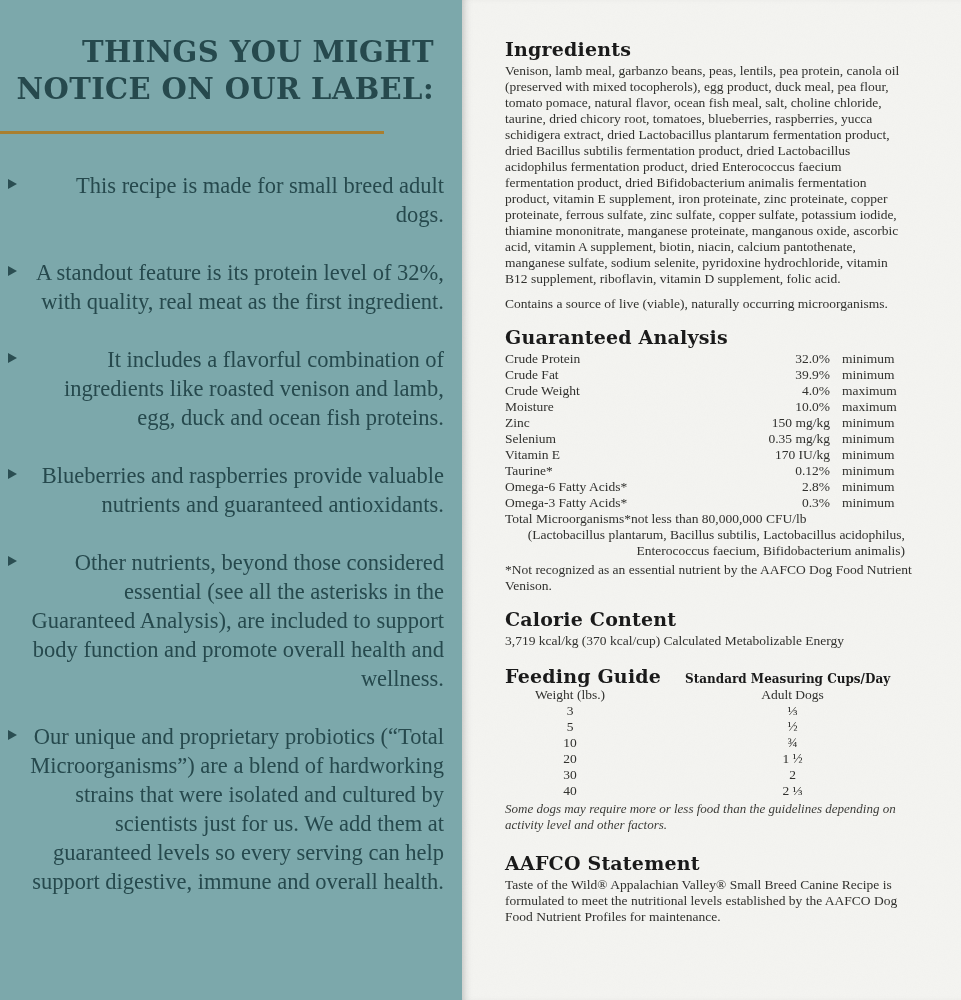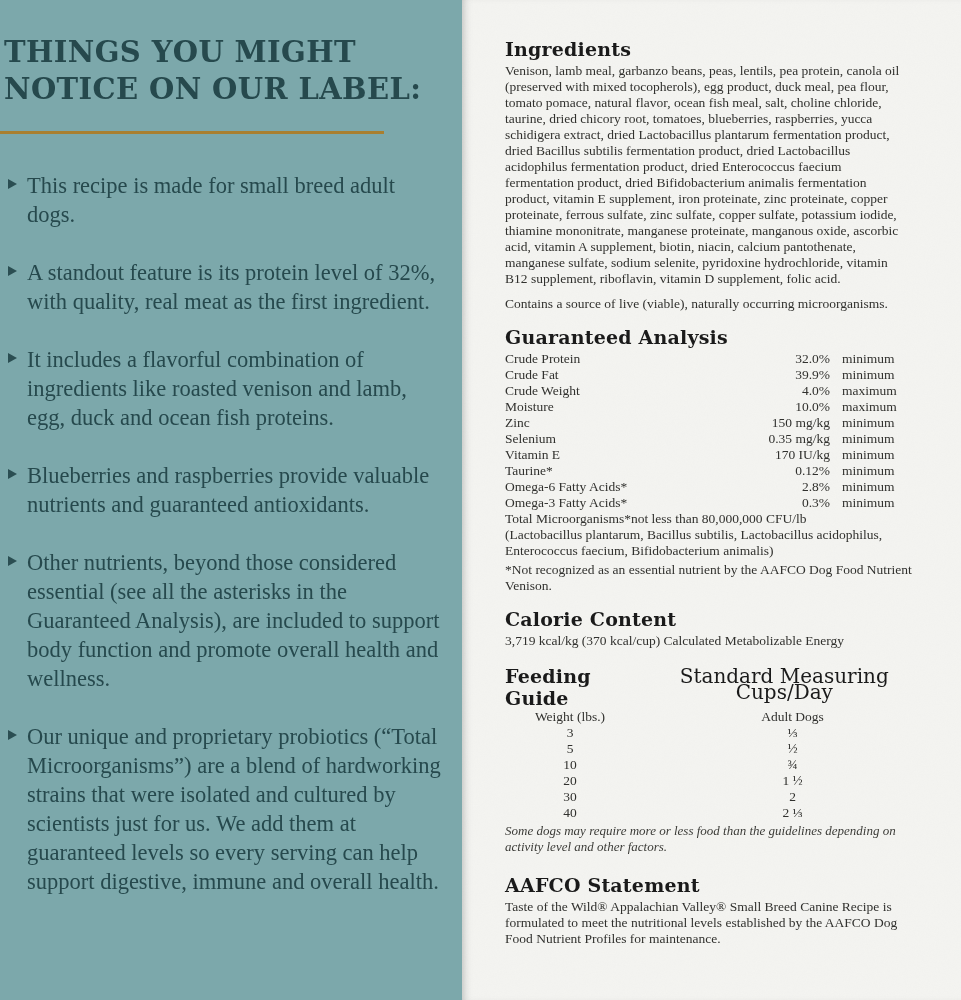--- a/index.html
+++ b/index.html
@@ -6,21 +6,21 @@
     --teal_bg:#7CA8AB; --teal_text:#26494D; --gold_divider:#A97F2F;
     --paper_bg:#F4F4F1; --heading_text:#1A1A1A; --body_text:#31312E;
   }
   *{box-sizing:border-box;}
   html,body{margin:0;padding:0;}
   body{width:961px;height:1000px;display:flex;overflow:hidden;background:#fff;
        font-family:"Liberation Serif",serif;}
 
   
   .left-panel{width:462px;height:1000px;background:var(--teal_bg);color:var(--teal_text);
-              padding:34px 18px 0 4px;flex:none;}
+              padding:34px 18px 0 4px;flex:none;text-align:right;}
   .left-title{font-family:"DejaVu Serif",serif;font-weight:bold;font-size:29px;
               line-height:1.28;letter-spacing:0.4px;max-width:430px;margin:0;}
   .gold-rule{height:3px;background:var(--gold_divider);width:384px;margin:23px 0 0 -4px;border:0;}
   .bullet-list{list-style:none;margin:37px 0 0 0;padding:0;font-size:22.5px;line-height:29px;}
   .bullet-list li{position:relative;padding-left:23px;margin:0 0 29px 0;}
   .tri-icon{position:absolute;left:4px;top:8px;width:0;height:0;display:block;
             border-top:5.5px solid transparent;border-bottom:5.5px solid transparent;
             border-left:9px solid #2B4E52;}
 
   
@@ -35,26 +35,26 @@
   .body-text{margin:0;}
   .contains-note{margin:9px 0 0 0;}
   .sec-gap{margin-top:14px;}
 
   
   .ga-table{width:394px;}
   .ga-row{display:grid;grid-template-columns:1fr 120px 57px;column-gap:12px;}
   .ga-val{text-align:right;white-space:nowrap;}
   .ga-qual{text-align:left;}
   .ga-total{display:flex;justify-content:flex-start;width:394px;}
-  .ga-strains{margin:0;width:400px;}
+  .ga-strains{margin:0;width:400px;text-align:right;}
   .ga-footnote{margin:3px 0 0 0;}
 
   
   .fg-head-row{display:flex;align-items:baseline;gap:24px;margin-top:16px;}
-  .fg-subhead{font-family:"DejaVu Serif",serif;font-weight:normal;font-size:20px;
+  .fg-subhead{font-family:"DejaVu Serif",serif;font-weight:bold;font-size:12px;
               color:var(--heading_text);text-align:center;}
   .fg-grid{width:407px;}
   .fg-row{display:grid;grid-template-columns:130px 1fr;}
   .fg-c1{text-align:center;}
   .fg-c2{text-align:center;padding-left:38px;}
   .fg-footnote{font-style:italic;font-size:13px;line-height:15.5px;margin:2px 0 0 0;color:#3c3c38;}
 
   .aafco-body{margin:0;width:402px;}
 </style>
 </head>

